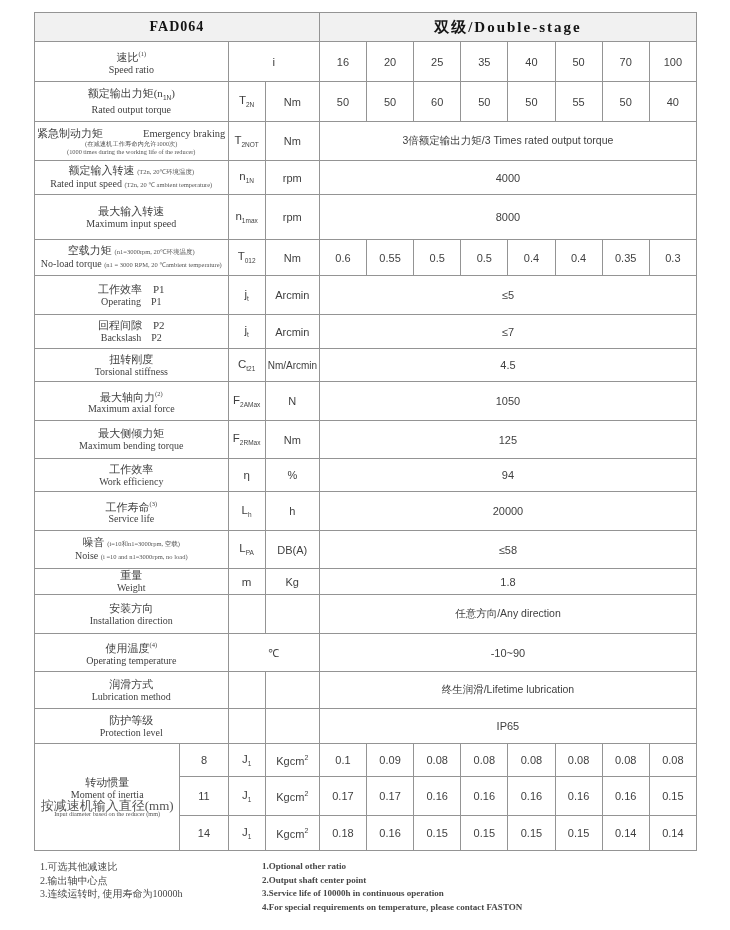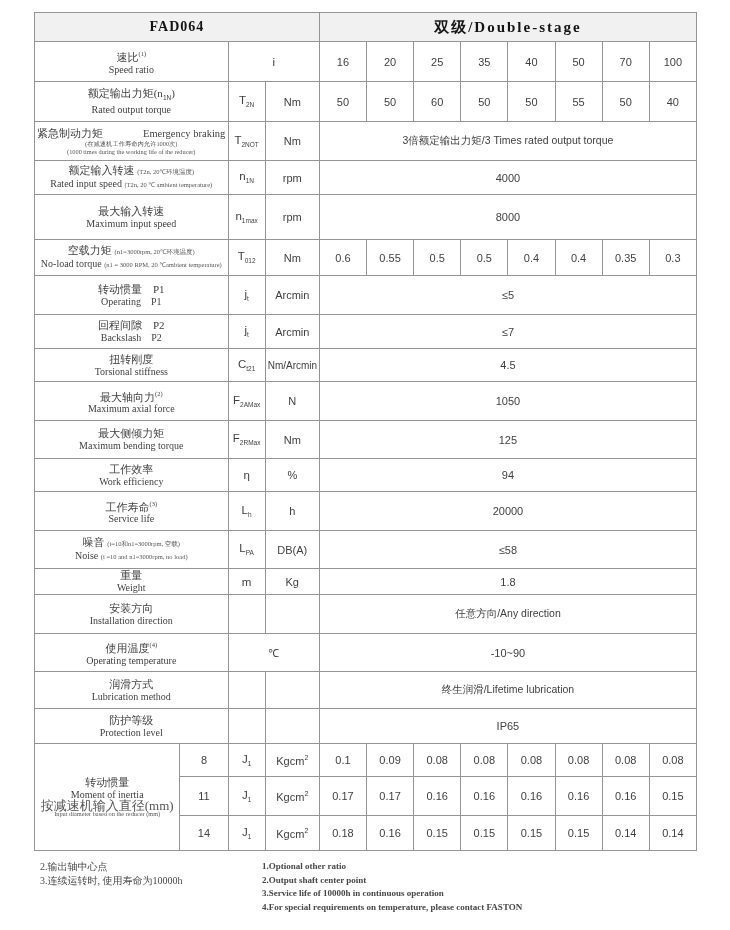--- a/index.html
+++ b/index.html
@@ -144,21 +144,21 @@
       <td class="val">0.5</td>
       <td class="val">0.5</td>
       <td class="val">0.4</td>
       <td class="val">0.4</td>
       <td class="val">0.35</td>
       <td class="val">0.3</td>
     </tr>
 
     <tr style="height:39px">
       <td colspan="2" class="label">
-        <div class="zh-line">转动惯量　P1</div>
+        <div class="zh-line">工作效率　P1</div>
         <div class="en-line">Operating　P1</div>
       </td>
       <td class="sym"><span>j</span><sub>t</sub></td>
       <td class="unit">Arcmin</td>
       <td colspan="8" class="val">≤5</td>
     </tr>
 
     <tr style="height:34px">
       <td colspan="2" class="label">
         <div class="zh-line">回程间隙　P2</div>
@@ -321,20 +321,21 @@
       <td class="val">0.15</td>
       <td class="val">0.15</td>
       <td class="val">0.14</td>
       <td class="val">0.14</td>
     </tr>
   </tbody>
     </table>
 
   <div class="foot">
     <div class="foot-col-zh">
+      <div class="foot-line-zh">1.可选其他减速比</div>
       <div class="foot-line-zh">2.输出轴中心点</div>
       <div class="foot-line-zh">3.连续运转时, 使用寿命为10000h</div>
     </div>
     <div class="foot-col-en">
       <div class="foot-line-en">1.Optional other ratio</div>
       <div class="foot-line-en">2.Output shaft center point</div>
       <div class="foot-line-en">3.Service life of 10000h in continuous operation</div>
       <div class="foot-line-en">4.For special requirements on temperature, please contact FASTON</div>
     </div>
   </div>

